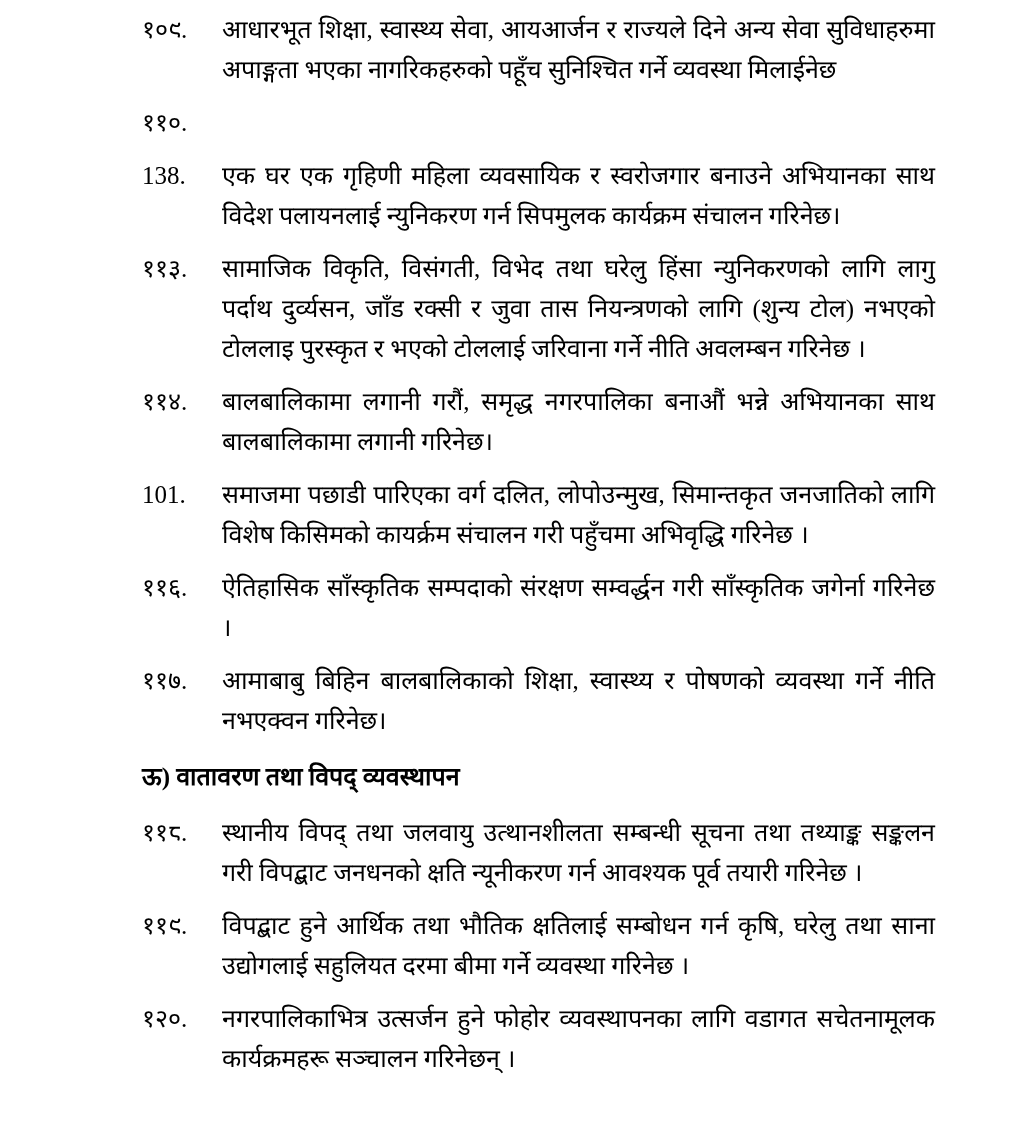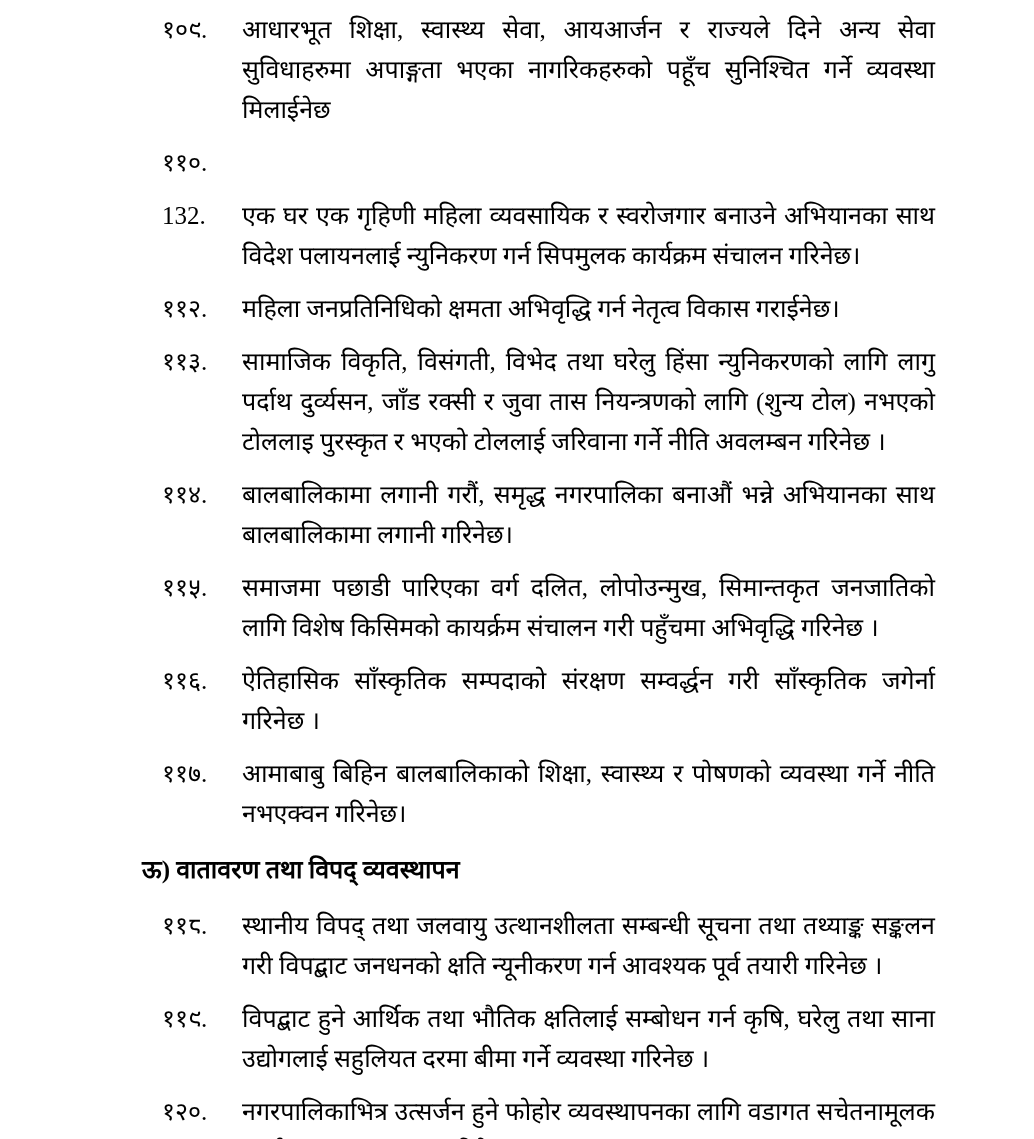--- a/index.html
+++ b/index.html
@@ -20,21 +20,20 @@
     overflow: hidden;
   }
   .item {
     display: flex;
     align-items: flex-start;
     margin-bottom: 13px;
   }
   .item .num {
     flex: 0 0 80px;
     white-space: nowrap;
-    margin-left: 20px;
   }
   .item .txt {
     flex: 1 1 auto;
     text-align: justify;
     text-justify: inter-word;
   }
   .section-heading {
     font-weight: bold;
     margin: 16px 0 16px 0;
   }
@@ -47,41 +46,37 @@
   <div class="item">
     <span class="num">१०९.</span>
     <div class="txt">आधारभूत शिक्षा, स्वास्थ्य सेवा, आयआर्जन र राज्यले दिने अन्य सेवा सुविधाहरुमा अपाङ्गता भएका नागरिकहरुको पहूँच सुनिश्चित गर्ने व्यवस्था मिलाईनेछ</div>
   </div>
 
   <div class="item">
     <span class="num">११०.</span>
   </div>
 
   <div class="item">
-    <span class="num">132.</span>
+    <span class="num">138.</span>
     <div class="txt">एक घर एक गृहिणी महिला व्यवसायिक र स्वरोजगार बनाउने अभियानका साथ विदेश पलायनलाई न्युनिकरण गर्न सिपमुलक कार्यक्रम संचालन गरिनेछ।</div>
   </div>
 
-  <div class="item">
-    <span class="num">११२.</span>
-    <div class="txt">महिला जनप्रतिनिधिको क्षमता अभिवृद्धि गर्न नेतृत्व विकास गराईनेछ।</div>
-  </div>
 
   <div class="item">
     <span class="num">११३.</span>
     <div class="txt">सामाजिक विकृति, विसंगती, विभेद तथा घरेलु हिंसा न्युनिकरणको लागि लागु पर्दाथ दुर्व्यसन, जाँड रक्सी र जुवा तास नियन्त्रणको लागि (शुन्य टोल) नभएको टोललाइ पुरस्कृत र भएको टोललाई जरिवाना गर्ने नीति अवलम्बन गरिनेछ ।</div>
   </div>
 
   <div class="item">
     <span class="num">११४.</span>
     <div class="txt">बालबालिकामा लगानी गरौं, समृद्ध नगरपालिका बनाऔं भन्ने अभियानका साथ बालबालिकामा लगानी गरिनेछ।</div>
   </div>
 
   <div class="item">
-    <span class="num">११५.</span>
+    <span class="num">101.</span>
     <div class="txt">समाजमा पछाडी पारिएका वर्ग दलित, लोपोउन्मुख, सिमान्तकृत जनजातिको लागि विशेष किसिमको कायर्क्रम संचालन गरी पहुँचमा अभिवृद्धि गरिनेछ ।</div>
   </div>
 
   <div class="item">
     <span class="num">११६.</span>
     <div class="txt">ऐतिहासिक साँस्कृतिक सम्पदाको संरक्षण सम्वर्द्धन गरी साँस्कृतिक जगेर्ना गरिनेछ ।</div>
   </div>
 
   <div class="item">
     <span class="num">११७.</span>

